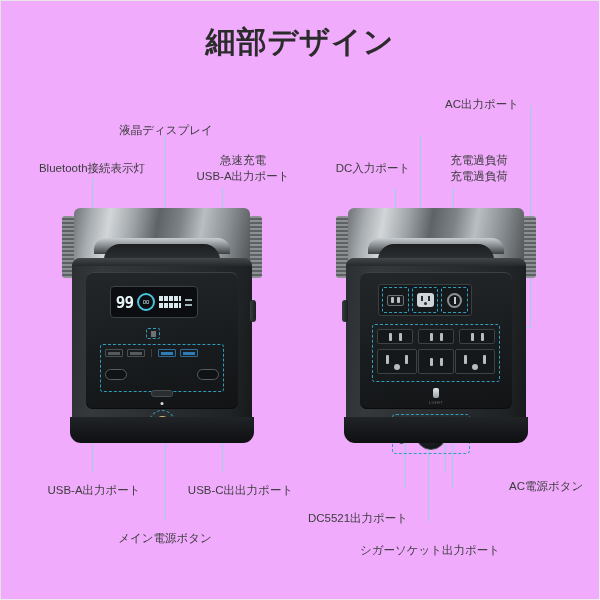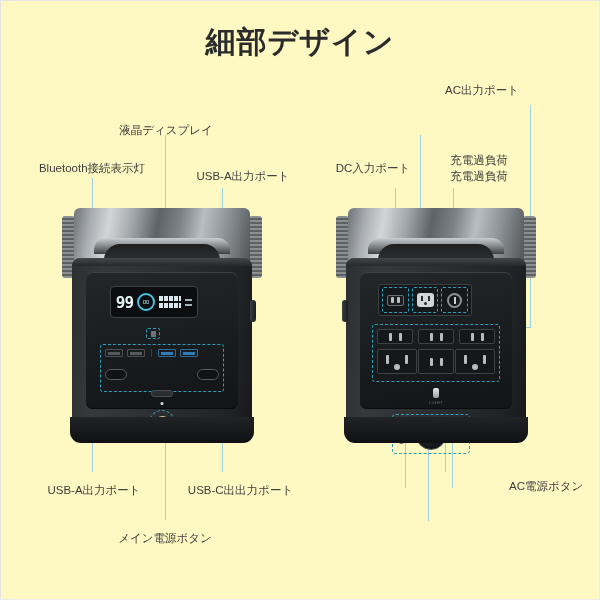--- a/index.html
+++ b/index.html
@@ -4,21 +4,21 @@
 <style>
   * { margin:0; padding:0; box-sizing:border-box; }
   html,body{ width:600px; height:600px; }
   body{
     font-family:"Liberation Sans","DejaVu Sans",sans-serif;
     background:#f4f4f4;
     position:relative;
     overflow:hidden;
     color:#3a3a3a;
   }
-  #stage{ position:absolute; inset:0; background:#fef9c3; }
+  #stage{ position:absolute; inset:0; background:#f0abfc; }
   #stage:before{
     content:""; position:absolute; left:0; top:0; bottom:0; width:1px;
     background:#e3e3e3;
   }
   #stage:after{
     content:""; position:absolute; left:0; right:0; top:0; height:1px;
     background:#e6e6e6;
   }
   .frameline{ position:absolute; background:#ededed; }
 
@@ -328,40 +328,43 @@
   <div class="lead v" style="left:428px;top:428px;height:93px;"></div>
   <div class="dot" style="left:426px;top:426px;"></div>
 
   <div class="lead v" style="left:452px;top:428px;height:60px;"></div>
   <div class="dot" style="left:450px;top:426px;"></div>
 
   <div class="label c" style="left:96px;top:122px;width:140px;">液晶ディスプレイ</div>
 
   <div class="label c" style="left:4px;top:160px;width:176px;">Bluetooth接続表示灯</div>
 
+  <div class="label c" style="left:178px;top:152px;width:130px;">急速充電</div>
   <div class="label c" style="left:178px;top:168px;width:130px;">USB-A出力ポート</div>
 
   <div class="label c" style="left:14px;top:482px;width:160px;">USB-A出力ポート</div>
 
   <div class="label c" style="left:168px;top:482px;width:145px;">USB-C出出力ポート</div>
 
   <div class="label c" style="left:90px;top:530px;width:150px;">メイン電源ボタン</div>
 
-  <div class="label c" style="left:412px;top:82px;width:140px;">AC出力ポート</div>
+  <div class="label c" style="left:412px;top:96px;width:140px;">AC出力ポート</div>
 
 
   <div class="label c" style="left:424px;top:152px;width:110px;">充電過負荷</div>
   <div class="label c" style="left:424px;top:168px;width:110px;">充電過負荷</div>
 
   <div class="label c" style="left:308px;top:160px;width:130px;">DC入力ポート</div>
 
   <div class="label l" style="left:465px;top:478px;width:130px;margin-left:44px;">AC電源ボタン</div>
 
-
-
+  <div class="label c" style="left:288px;top:510px;width:140px;">DC5521出力ポート</div>
+
+
+  <div class="label c" style="left:330px;top:542px;width:200px;">シガーソケット出力ポート</div>
 
   <div class="device" style="left:62px;top:200px;text-decoration:underline;">
     <div class="fin left"></div>
     <div class="fin right"></div>
 
     <div class="topshell">
       <div class="handlelip"></div>
       <div class="handlecut"></div>
     </div>
 

